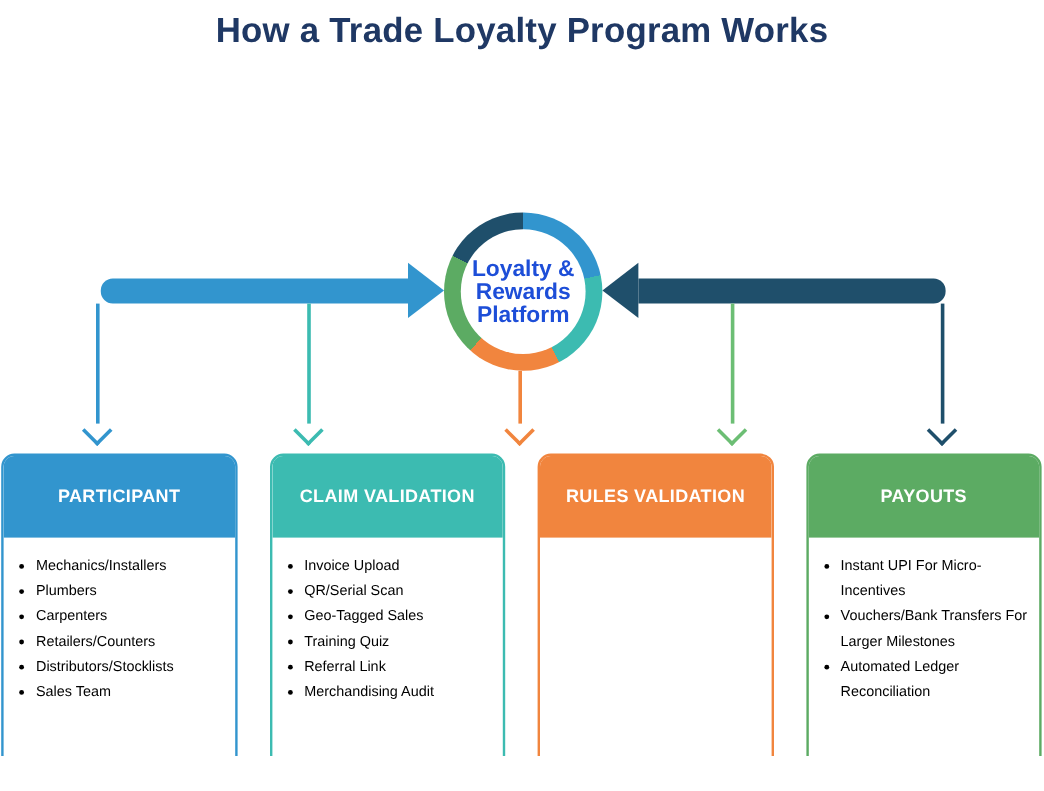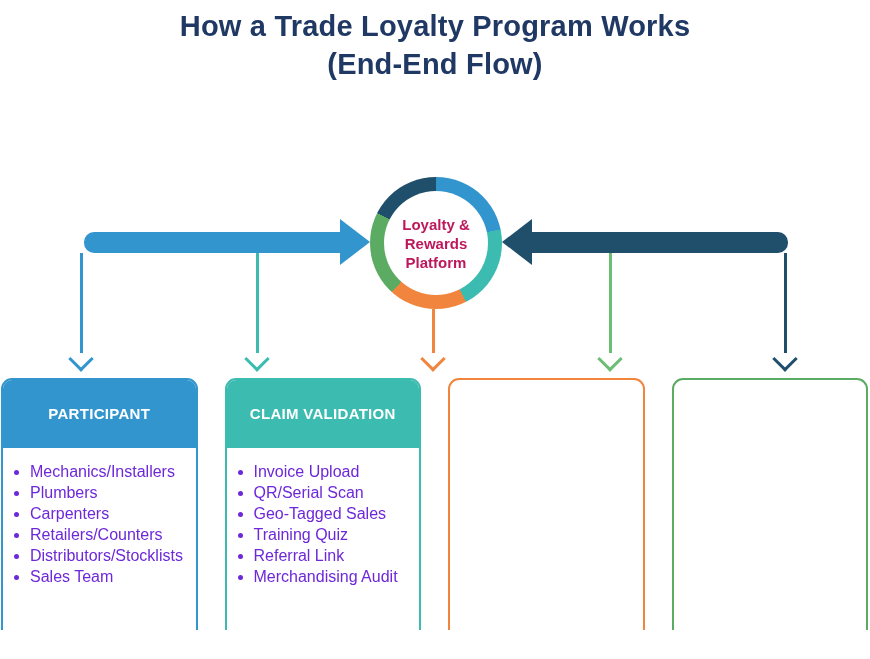--- a/index.html
+++ b/index.html
@@ -14,21 +14,21 @@
   }
   
   .donut{
     position:absolute;left:370px;top:177px;width:132px;height:132px;border-radius:50%;
     background:conic-gradient(#3295CE 0deg 78deg,#3CBBB1 78deg 153deg,#F1853E 153deg 222deg,#5CAB63 222deg 297deg,#1F4F6B 297deg 360deg);
   }
   .donut-inner{
     position:absolute;inset:14px;border-radius:50%;background:#fff;
     display:flex;align-items:center;justify-content:center;text-align:center;
   }
-  .donut-label{width:94px;color:#be185d;font-weight:700;font-size:15px;line-height:19px;}
+  .donut-label{width:94px;color:#1d4ed8;font-weight:700;font-size:19px;line-height:19px;}
   
   .h-arrow-body{position:absolute;top:232px;height:21px;}
   .h-left-body{left:84px;width:257px;background:#3295CE;border-radius:10px 0 0 10px;}
   .h-left-head{position:absolute;left:340px;top:219px;width:0;height:0;
     border-left:30px solid #3295CE;border-top:23px solid transparent;border-bottom:23px solid transparent;}
   .h-right-body{left:532px;width:256px;background:#1F4F6B;border-radius:0 10px 10px 0;}
   .h-right-head{position:absolute;left:502px;top:219px;width:0;height:0;
     border-right:30px solid #1F4F6B;border-top:23px solid transparent;border-bottom:23px solid transparent;}
   
   .vline{position:absolute;width:3px;}
@@ -46,35 +46,34 @@
   
   .cards{position:absolute;left:1px;right:2px;top:378px;height:278px;display:flex;gap:27px;}
   .card{flex:1;background:#fff;border:2px solid;border-radius:11px;overflow:hidden;display:flex;flex-direction:column;}
   .card-header{
     height:68px;flex:none;display:flex;align-items:center;justify-content:center;
     color:#fff;font-weight:700;font-size:15px;line-height:20px;text-align:center;
     letter-spacing:.3px;padding:0 14px;
   }
   .card-body{flex:1;}
   .card-body ul{margin:13px 0 0;padding:0 10px 0 27px;list-style:disc;}
-  .card-body li{color:#6d28d9;font-size:16px;line-height:21px;}
+  .card-body li{color:#000000;font-size:12px;line-height:21px;}
   .c-blue{border-color:#3295CE;}  .c-blue .card-header{background:#3295CE;}
   .c-teal{border-color:#3CBBB1;}  .c-teal .card-header{background:#3CBBB1;}
   .c-orange{border-color:#F1853E;}.c-orange .card-header{background:#F1853E;}
   .c-green{border-color:#5CAB63;} .c-green .card-header{background:#5CAB63;}
   .c-navy{border-color:#1F4F6B;}  .c-navy .card-header{background:#1F4F6B;}
 </style>
 </head>
 <body>
 
 <div class="stage">
 
   <div class="title">
     <div>How a Trade Loyalty Program Works</div>
-    <div>(End-End Flow)</div>
   </div>
 
   <div>
     <div class="h-arrow-body h-left-body"></div>
     <div class="h-left-head"></div>
   </div>
   <div>
     <div class="h-arrow-body h-right-body"></div>
     <div class="h-right-head"></div>
   </div>
@@ -130,20 +129,29 @@
           <li>QR/Serial Scan</li>
           <li>Geo-Tagged Sales</li>
           <li>Training Quiz</li>
           <li>Referral Link</li>
           <li>Merchandising Audit</li>
         </ul>
       </div>
     </div>
 
     <div class="card c-orange">
+      <div class="card-header">RULES VALIDATION</div>
     </div>
 
     <div class="card c-green">
+      <div class="card-header">PAYOUTS</div>
+      <div class="card-body">
+        <ul>
+          <li>Instant UPI For Micro-Incentives</li>
+          <li>Vouchers/Bank Transfers For Larger Milestones</li>
+          <li>Automated Ledger Reconciliation</li>
+        </ul>
+      </div>
     </div>
 
 
   </div>
 </div>
 
 </body></html>

